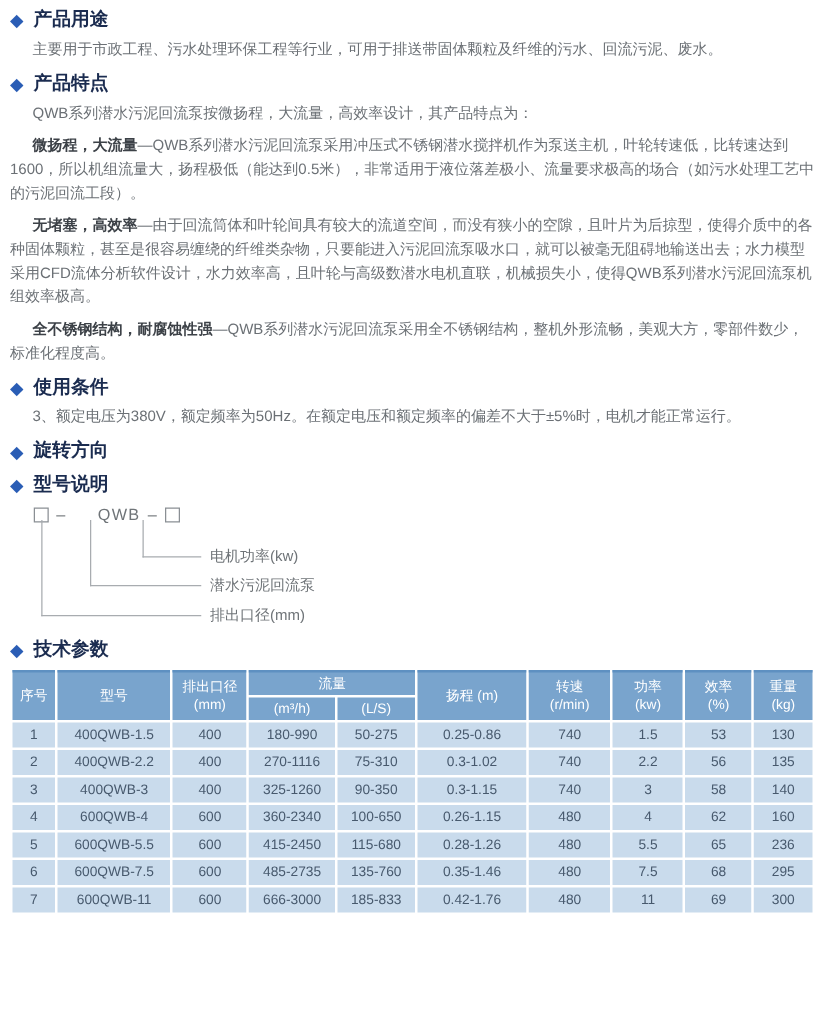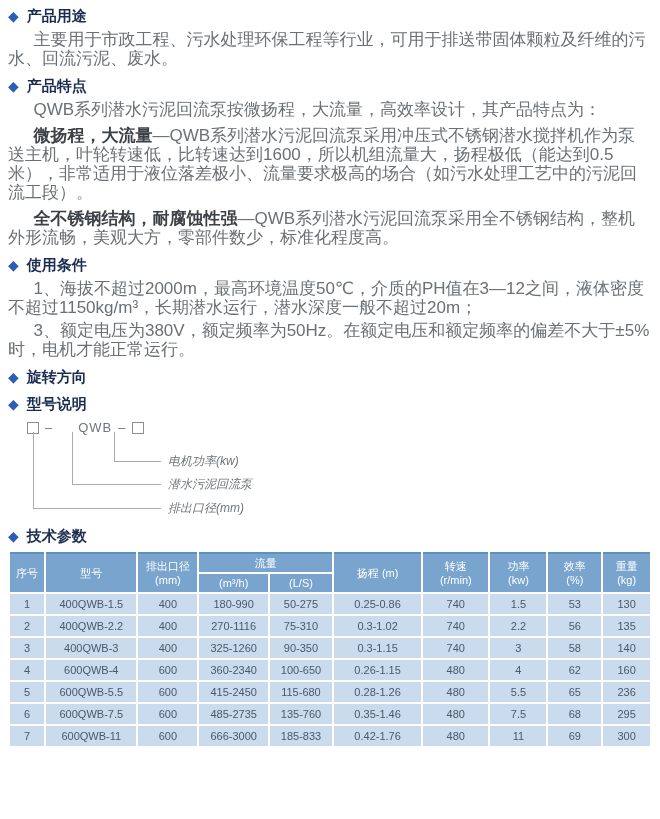--- a/index.html
+++ b/index.html
@@ -11,38 +11,38 @@
   }
   .page{padding-top:2px;}
   .sec-heading{
     display:flex;align-items:center;gap:8px;
     margin:8px 0 5px 8px;font-weight:bold;font-size:15px;line-height:19px;
     color:var(--heading);
   }
   .sec-heading.first{margin-top:4px;}
   .diamond{color:var(--diamond);font-size:14px;line-height:14px;}
   p.body-p{
-    margin:4px 8px;font-size:17px;line-height:19px;color:var(--body);
+    margin:4px 8px;font-size:12px;line-height:19px;color:var(--body);
     text-indent:1.5em;
   }
   p.feature{margin:7px 8px;}
   .lead{font-weight:bold;color:var(--lead);text-align:right;}
   
   .diagram{position:relative;height:100px;margin:4px 0 0 0;}
   .formula{
     position:absolute;left:27px;top:2px;display:flex;align-items:center;gap:6px;
     font-size:13px;color:#6f7478;
   }
   .mbox{width:10px;height:10px;border:1px solid #8a8f94;display:inline-block;background:#fff;}
   .mcode{letter-spacing:1px;margin-left:20px;}
   .conn{position:absolute;border-left:1px solid #a8acb0;border-bottom:1px solid #a8acb0;}
   .conn-a{left:114px;top:14px;width:46px;height:29px;}
   .conn-b{left:72px;top:14px;width:88px;height:52px;}
   .conn-c{left:33px;top:14px;width:127px;height:76px;}
-  .mlabel{position:absolute;left:168px;font-size:12px;color:#6f7478;line-height:16px;font-style:italic;}
+  .mlabel{position:absolute;left:168px;font-size:12px;color:#6f7478;line-height:16px;}
   .mlabel-0{top:35px;}
   .mlabel-1{top:58px;}
   .mlabel-2{top:82px;}
   
   table.specs{
     width:644px;margin:3px 8px 0;border-collapse:separate;border-spacing:2px;
     table-layout:fixed;font-size:11px;
   }
   table.specs th{
     background:var(--th-bg);color:var(--th-text);font-weight:normal;
@@ -64,27 +64,27 @@
     <span>产品用途</span>
   </div>
   <p class="body-p">主要用于市政工程、污水处理环保工程等行业，可用于排送带固体颗粒及纤维的污水、回流污泥、废水。</p>
 
   <div class="sec-heading">
     <span class="diamond">◆</span>
     <span>产品特点</span>
   </div>
   <p class="body-p">QWB系列潜水污泥回流泵按微扬程，大流量，高效率设计，其产品特点为：</p>
   <p class="body-p feature"><span class="lead">微扬程，大流量</span><span>—QWB系列潜水污泥回流泵采用冲压式不锈钢潜水搅拌机作为泵送主机，叶轮转速低，比转速达到1600，所以机组流量大，扬程极低（能达到0.5米），非常适用于液位落差极小、流量要求极高的场合（如污水处理工艺中的污泥回流工段）。</span></p>
+  <p class="body-p feature"><span class="lead">无堵塞，高效率</span><span>—由于回流筒体和叶轮间具有较大的流道空间，而没有狭小的空隙，且叶片为后掠型，使得介质中的各种固体颗粒，甚至是很容易缠绕的纤维类杂物，只要能进入污泥回流泵吸水口，就可以被毫无阻碍地输送出去；水力模型采用CFD流体分析软件设计，水力效率高，且叶轮与高级数潜水电机直联，机械损失小，使得QWB系列潜水污泥回流泵机组效率极高。</span></p>
   <p class="body-p feature"><span class="lead">全不锈钢结构，耐腐蚀性强</span><span>—QWB系列潜水污泥回流泵采用全不锈钢结构，整机外形流畅，美观大方，零部件数少，标准化程度高。</span></p>
 
   <div class="sec-heading">
     <span class="diamond">◆</span>
     <span>使用条件</span>
   </div>
-  <p class="body-p">1、海拔不超过2000m，最高环境温度50℃，介质的PH值在3—12之间，液体密度不超过1150kg/m³，长期潜水运行，潜水深度一般不超过20m；</p>
   <p class="body-p">3、额定电压为380V，额定频率为50Hz。在额定电压和额定频率的偏差不大于±5%时，电机才能正常运行。</p>
 
   <div class="sec-heading">
     <span class="diamond">◆</span>
     <span>旋转方向</span>
   </div>
 
   <div class="sec-heading">
     <span class="diamond">◆</span>
     <span>型号说明</span>

